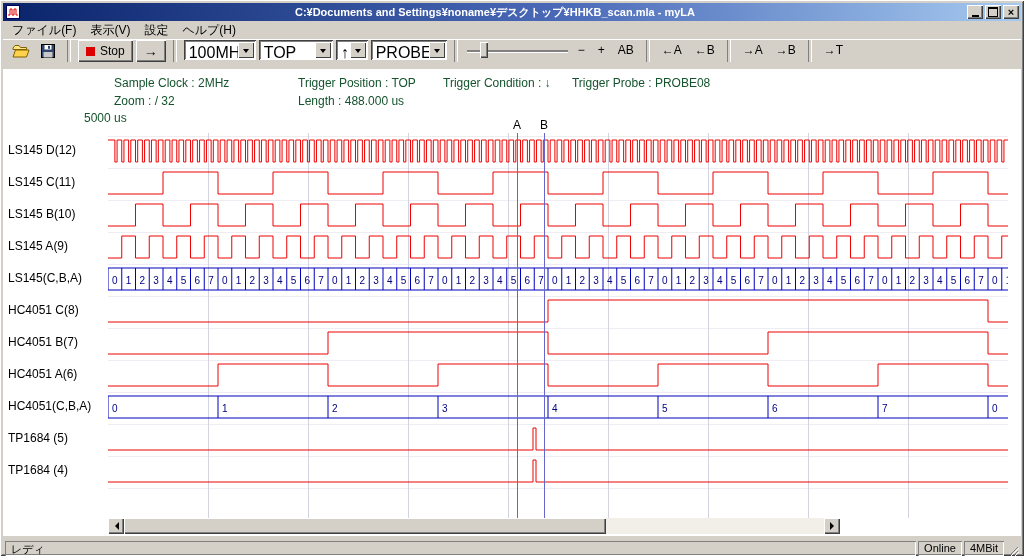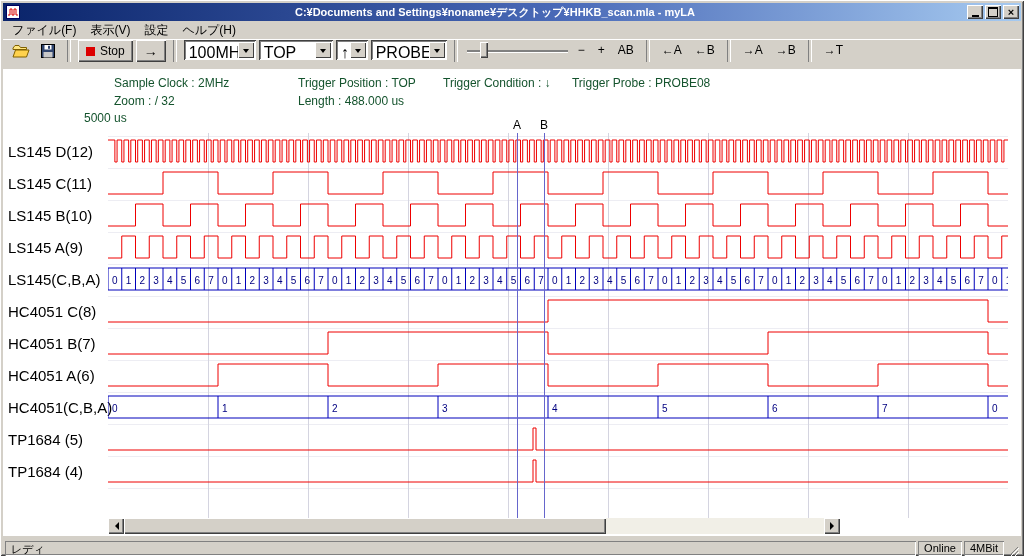--- a/index.html
+++ b/index.html
@@ -40,21 +40,21 @@
   .tri{width:0;height:0;border:3px solid transparent;border-top:4px solid #000;margin-top:4px;}
   .slider{position:relative;width:105px;height:20px;}
   .slider .track{position:absolute;left:2px;right:2px;top:10px;height:2px;background:#808080;border-bottom:1px solid #ffffff;}
   .slider .thumb{position:absolute;left:15px;top:2px;width:8px;height:16px;background:#d4d0c8;
                  box-shadow:inset 1px 1px 0 #ffffff, inset -1px -1px 0 #404040, inset -2px -2px 0 #808080;}
   .btn-flat{font-size:12px;padding:3px 5px;color:#000;white-space:nowrap;}
   
   .client{position:absolute;left:3px;top:69px;width:1018px;height:467px;background:#ffffff;}
   .info-text{position:absolute;font-size:12px;color:#14532d;white-space:nowrap;}
   .labels-col{position:absolute;left:3px;top:133px;width:105px;height:385px;}
-  .chan-label{position:absolute;left:5px;font-size:15px;color:#000;white-space:nowrap;}
+  .chan-label{position:absolute;left:5px;font-size:12px;color:#000;white-space:nowrap;}
   #wave-svg{position:absolute;left:108px;top:133px;}
   #wave-svg text{font-family:"Liberation Sans","DejaVu Sans",sans-serif;}
   #marker-labels{position:absolute;left:0;top:0;width:1024px;height:556px;pointer-events:none;}
   .marker-label{position:absolute;top:118px;font-size:12px;color:#000;}
   
   .hscroll{position:absolute;left:108px;top:518px;width:732px;height:16px;background:#f1efe7;display:flex;}
   .sb-btn{width:16px;height:16px;background:#d4d0c8;flex:0 0 auto;
           box-shadow:inset 1px 1px 0 #ffffff, inset -1px -1px 0 #404040, inset -2px -2px 0 #808080;
           display:flex;align-items:center;justify-content:center;}
   .arr-l{width:0;height:0;border:4px solid transparent;border-right:4px solid #000;margin-left:-3px;}

